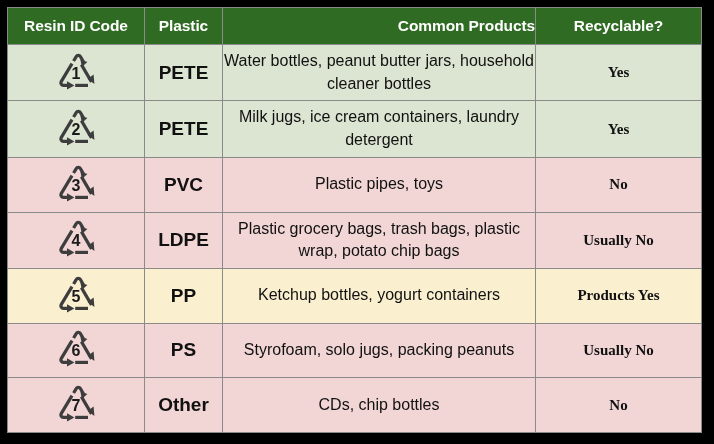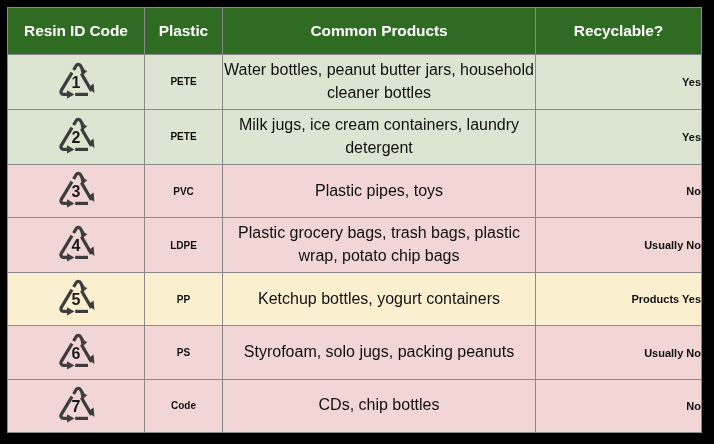--- a/index.html
+++ b/index.html
@@ -37,56 +37,57 @@
     padding: 0;
     box-sizing: border-box;
   }
 
   
   thead th {
     background: #2f6b22;
     color: #ffffff;
     font-size: 15.5px;
     font-weight: bold;
-    height: 47px;
+    height: 37px;
     text-align: center;
     vertical-align: middle;
     border-color: #5a8a4d;
     letter-spacing: -0.1px;
   }
   thead th.col-resin  { width: 137px; }
   thead th.col-plastic{ width: 78px;  }
-  thead th.col-prod   { width: 313px; }
+  thead th.col-prod   { width: 313px; text-align: right; }
   thead th.col-rec    { width: 166px; }
 
   
   tbody td {
     font-size: 14.5px;
     color: #111111;
     vertical-align: middle;
   }
   td.cell-resin {
     text-align: center;
   }
   td.cell-plastic {
     text-align: center;
     font-weight: bold;
-    font-size: 10px;
+    font-size: 19px;
   }
   td.cell-products {
     text-align: center;
     padding: 0 9px 0 9px;
     line-height: 1.42;
     font-size: 16px;
     margin-top: 16px;
   }
   td.cell-recyclable {
-    text-align: right;
-    font-weight: bold;
-    font-size: 11px;
+    text-align: center;
+    font-weight: bold;
+    font-size: 15px;
+    font-family: Liberation Serif, serif;
   }
 
   
   tr.tint-green  td { background: #dce5d2; }
   tr.tint-pink   td { background: #f2d5d5; }
   tr.tint-yellow td { background: #faefcf; }
 
   
   .resin-symbol {
     display: inline-block;
@@ -242,19 +243,19 @@
                   <path d="M25.2 34.4 L38.0 34.4"></path>
                   <path d="M41.5 30.9 L31.4 13.6"></path>
                   <path d="M23.6 10.0 L26.2 5.6 A2.4 2.4 0 0 1 30.4 5.6 L33.4 10.8"></path>
                 </g>
                 <g fill="#3d3d3d">
                   <path d="M30.4 8.6 L37.4 11.0 L31.8 16.1 Z"></path>
                   <path d="M17.0 30.2 L17.0 38.6 L24.4 34.4 Z"></path>
                   <path d="M44.4 33.0 L37.6 28.0 L43.6 23.6 Z"></path>
                 </g>
               </svg><span class="resin-num">7</span></span></td>
-          <td class="cell-plastic">Code</td>
+          <td class="cell-plastic">Other</td>
           <td class="cell-products">CDs, chip bottles</td>
           <td class="cell-recyclable">No</td>
         </tr>
       </tbody>
   </table>
 </div>
 
 </body></html>

